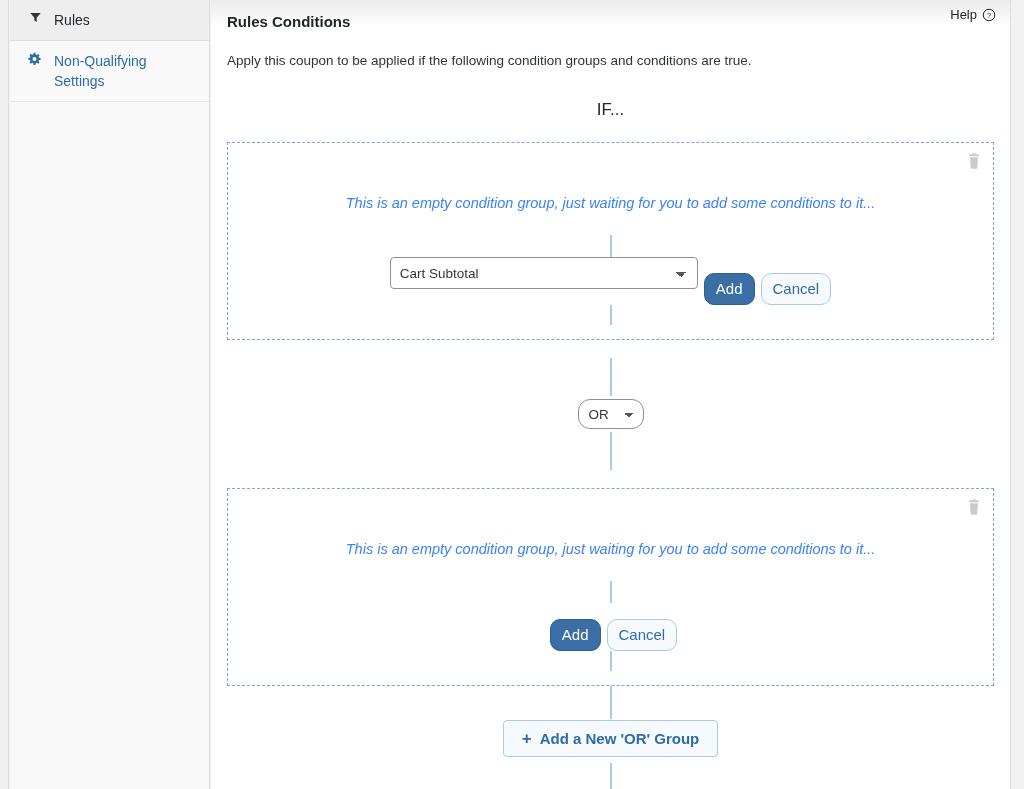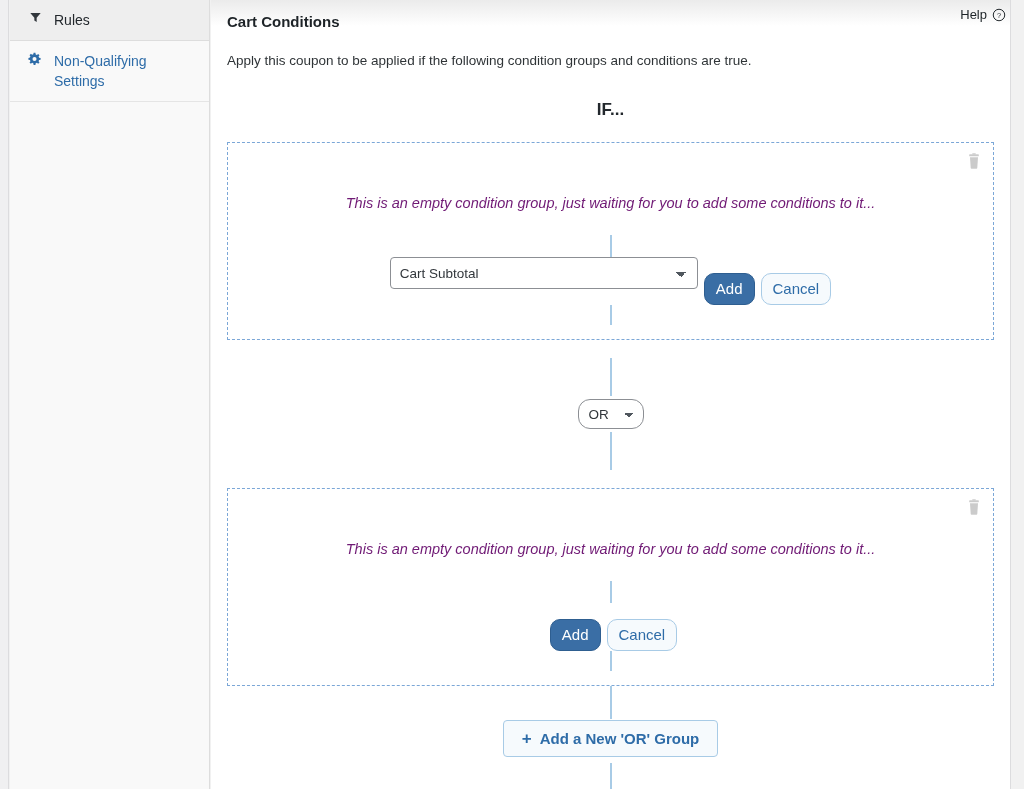--- a/index.html
+++ b/index.html
@@ -95,21 +95,21 @@
   }
   .panel-title {
     font-size: 15px;
     font-weight: bold;
     color: #1d2327;
     line-height: 20px;
     margin: 0;
   }
   .help-link {
     position: absolute;
-    right: 4px; top: 7px;
+    right: 14px; top: 7px;
     display: flex;
     align-items: center;
     gap: 5px;
     font-size: 13px;
     color: #1d2327;
     cursor: pointer;
   }
   .help-q {
     width: 14px; height: 14px;
     display: inline-block;
@@ -125,21 +125,21 @@
 
   
   .cond-editor {
     position: relative;
     padding: 0 16px;
     margin-top: 30px;
   }
   .if-label {
     text-align: center;
     font-size: 17px;
-    font-weight: bold;
+    font-weight: normal;
     color: #23282d;
     margin: 0 0 22px 0;
   }
 
   .group {
     position: relative;
     border: 1px dashed #7ba7d7;
     padding: 16px 14px 14px 14px;
     background: #fff;
   }
@@ -149,21 +149,21 @@
     right: 12px; top: 10px;
     width: 14px; height: 16px;
     cursor: pointer;
     opacity: .95;
   }
 
   .empty-msg {
     text-align: center;
     font-style: italic;
     font-size: 14.5px;
-    color: #701a75;
+    color: #3b82f6;
     margin: 34px 0 0 0;
     line-height: 20px;
   }
 
   .adder {
     position: relative;
     margin-top: 22px;
     padding: 22px 0 20px 0;
     display: flex;
     justify-content: center;
@@ -347,21 +347,21 @@
       </span>
       <span class="side-label">Non-Qualifying Settings</span>
     </div>
 
   </div>
 
   <div class="main">
     <div class="main-topfade"></div>
 
     <div class="panel-head">
-      <h2 class="panel-title">Cart Conditions</h2>
+      <h2 class="panel-title">Rules Conditions</h2>
 
       <div class="help-link">
         <span>Help</span>
         <span class="help-q">
           <svg width="14" height="14" viewBox="0 0 20 20" aria-hidden="true">
             <circle cx="10" cy="10" r="8.2" fill="none" stroke="#1d2327" stroke-width="1.4"></circle>
             <text x="10" y="14.2" text-anchor="middle" font-size="10.5" font-family="Liberation Sans, sans-serif" fill="#1d2327">?</text>
           </svg>
         </span>
       </div>

